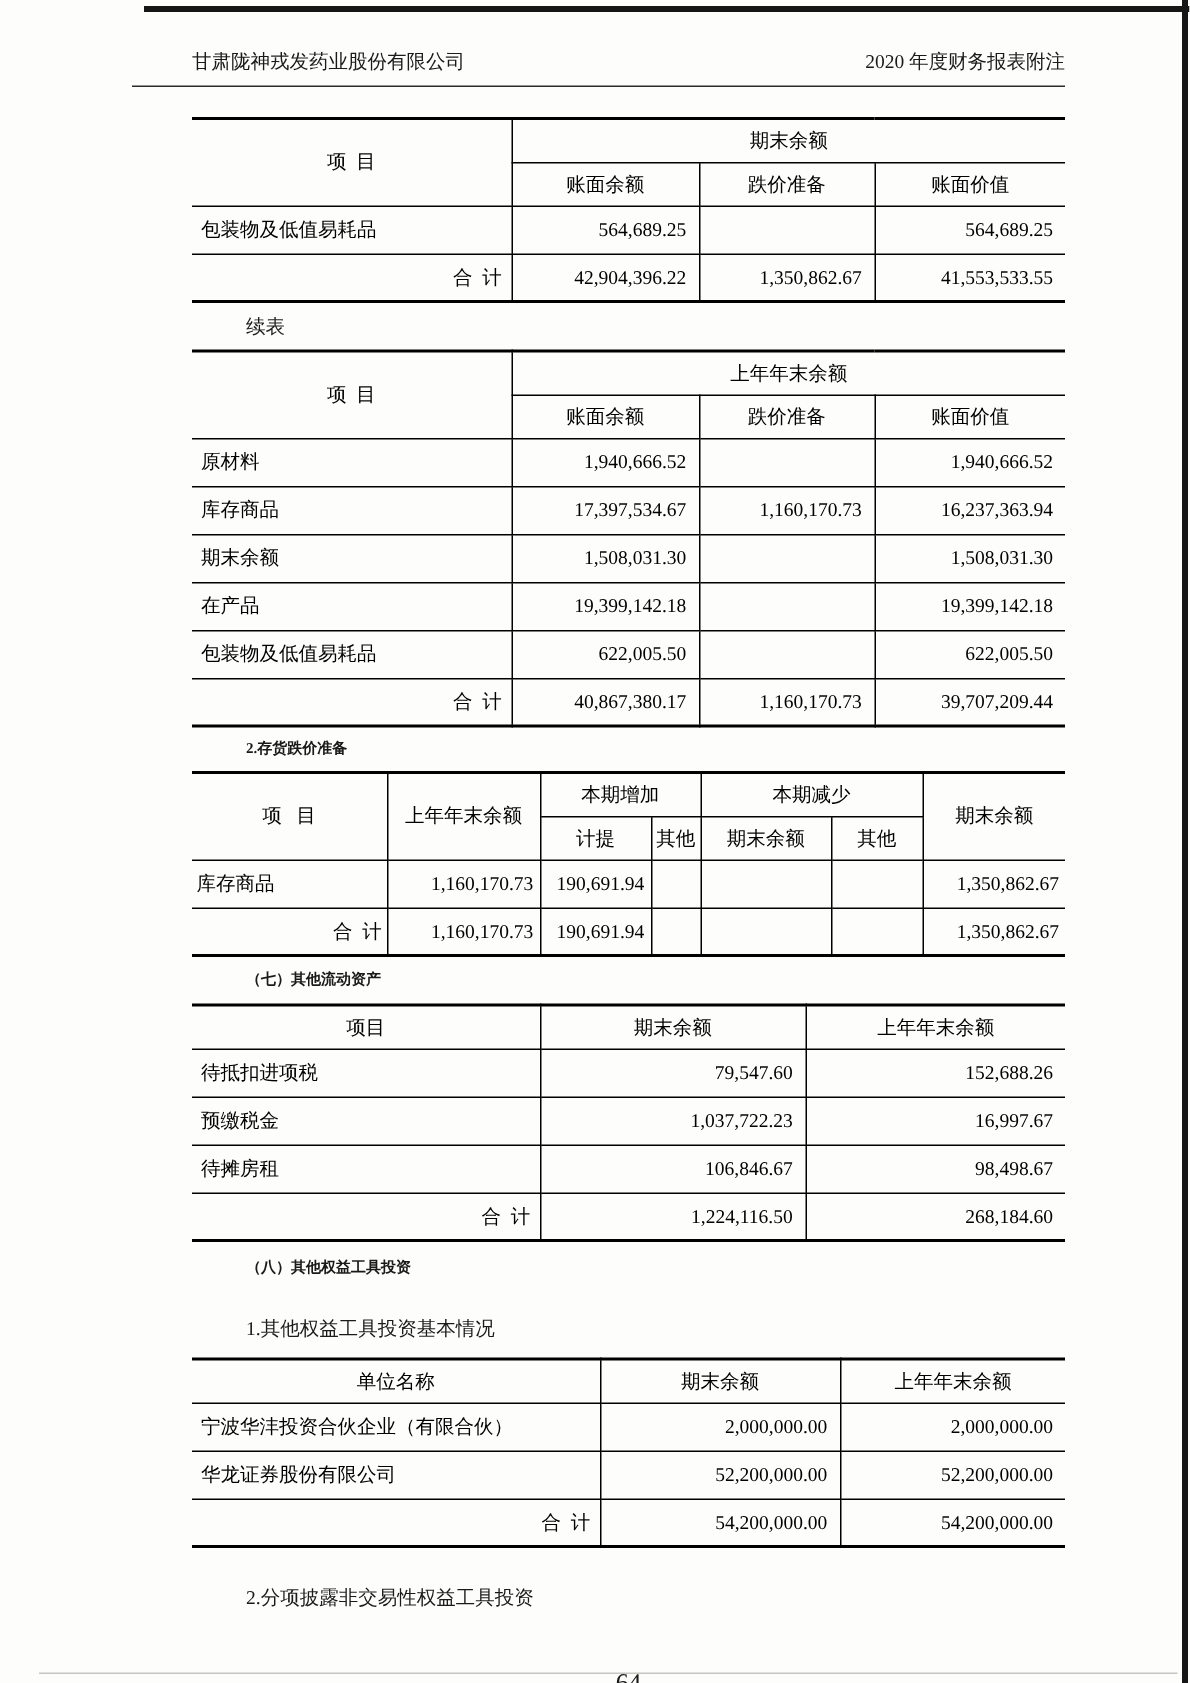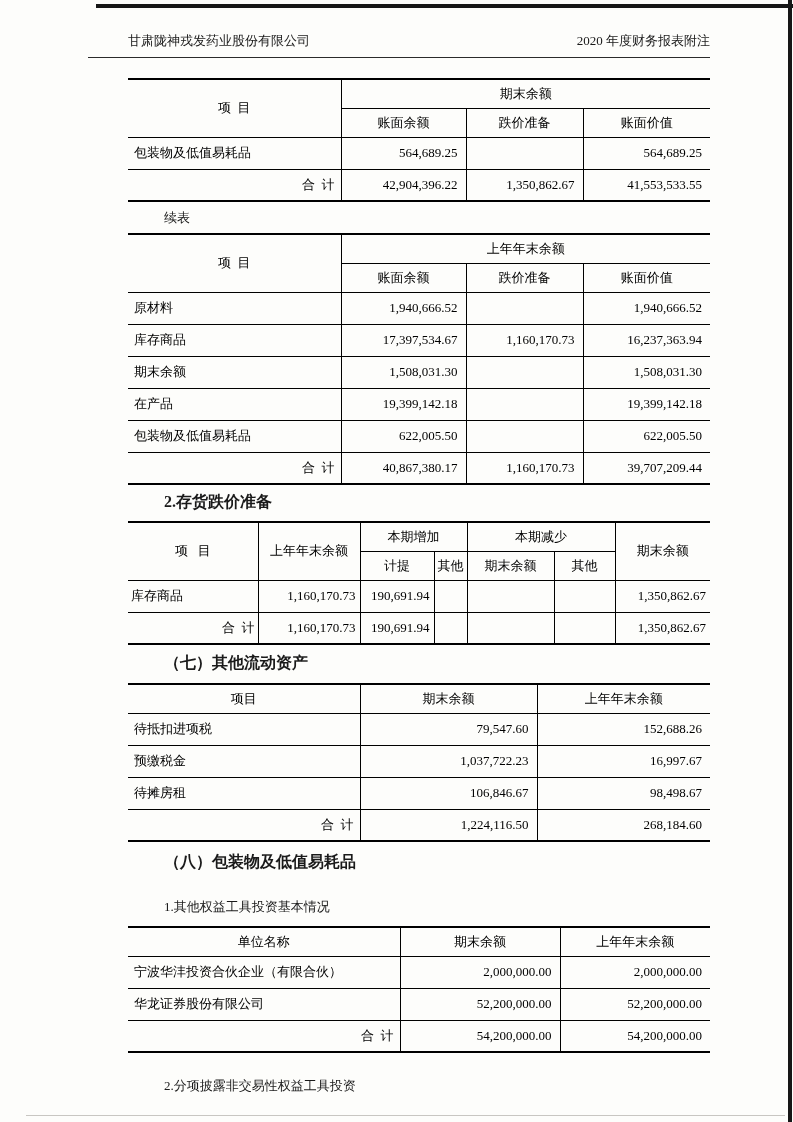--- a/index.html
+++ b/index.html
@@ -26,21 +26,21 @@
     font-weight:normal;overflow:hidden;white-space:nowrap;
   }
   .tbl thead tr{height:29px}
   .tbl tbody tr{height:32px}
   .tbl .lft{text-align:left}
   .tbl .num{text-align:right;padding-right:8px}
   .tbl .ctr{text-align:right}
   .tbl.tight th,.tbl.tight td{padding:2px 3px}
   .tbl.tight .num{padding-right:4px}
 
-  .sec{font-size:16px;font-weight:bold;padding-left:36px}
+  .sec{font-size:10px;font-weight:bold;padding-left:36px}
   .sub{font-size:13px;padding-left:36px}
 
   .mt-t1{margin-top:20px}
   .mt-lbl1{margin-top:7px}
   .mt-t2{margin-top:6px}
   .mt-lbl2{margin-top:7px}
   .mt-t3{margin-top:8px}
   .mt-lbl3{margin-top:8px}
   .mt-t4{margin-top:9px}
   .mt-lbl4{margin-top:10px}
@@ -240,21 +240,21 @@
         <td class="num">98,498.67</td>
       </tr>
       <tr>
         <td class="ctr">合&nbsp;&nbsp;计</td>
         <td class="num">1,224,116.50</td>
         <td class="num">268,184.60</td>
       </tr>
     </tbody>
   </table>
 
-  <div class="sec mt-lbl4">（八）包装物及低值易耗品</div>
+  <div class="sec mt-lbl4">（八）其他权益工具投资</div>
   <div class="sub mt-lbl5">1.其他权益工具投资基本情况</div>
 
   <table class="tbl mt-t5">
     <colgroup>
         <col style="width:272px">
         <col style="width:160px">
         <col style="width:150px">
       </colgroup>
     <thead>
       <tr>

